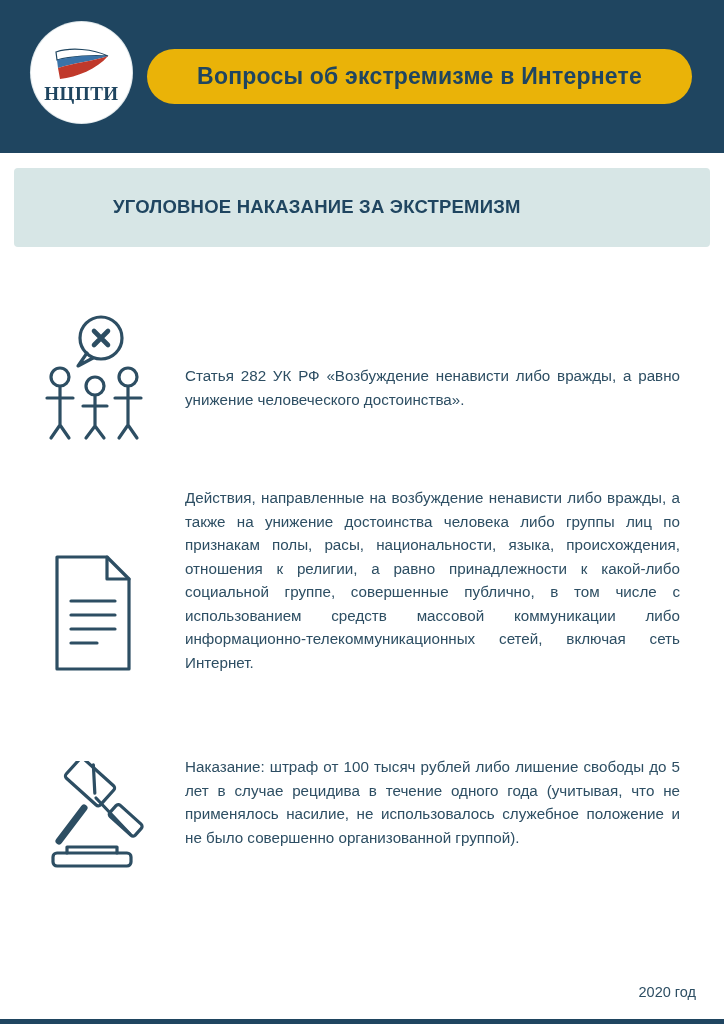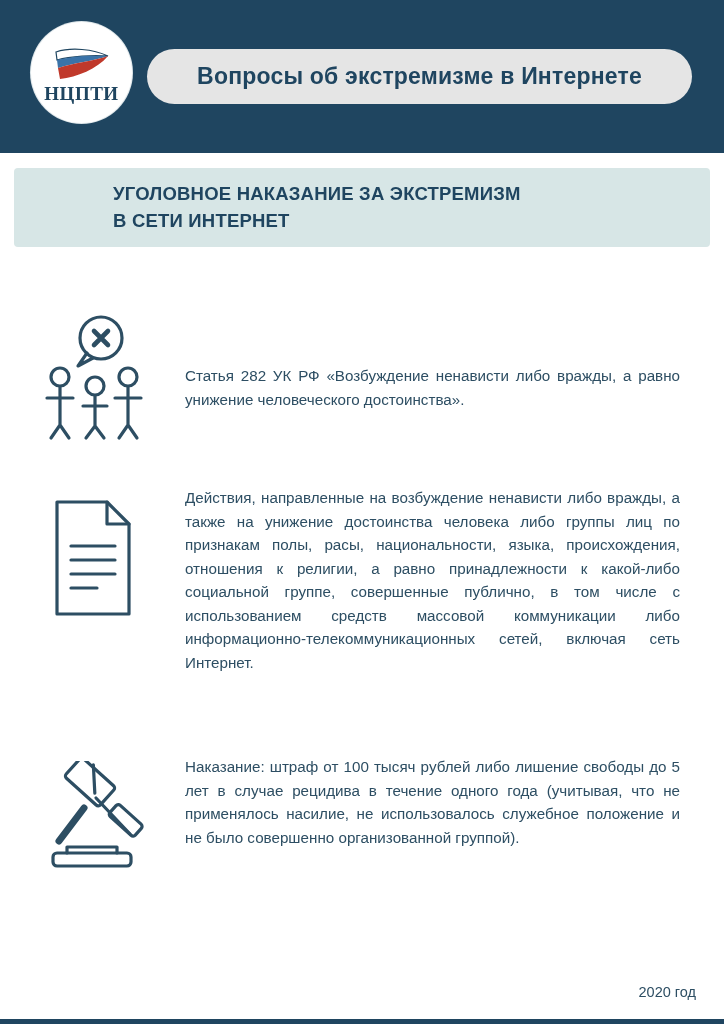--- a/index.html
+++ b/index.html
@@ -50,21 +50,21 @@
     letter-spacing: 0.5px;
     color: #1f4560;
     font-family: "Liberation Serif", serif;
   }
   .title-bar {
     position: absolute;
     left: 147px;
     top: 49px;
     width: 545px;
     height: 55px;
-    background: #e5e5e5;
+    background: #eab308;
     border-radius: 28px;
     display: flex;
     align-items: center;
     justify-content: center;
   }
   .title-bar span {
     font-size: 23px;
     font-weight: bold;
     color: #1f4560;
     letter-spacing: 0.2px;
@@ -114,21 +114,21 @@
     color: #2d4e63;
     text-align: justify;
     text-justify: inter-word;
     margin: 0;
   }
 
   #block-1 { top: 310px; }
   #block-1 .icon-col { padding-top: 4px; }
   #block-1 .text-col { padding-top: 54px; }
 
-  #block-2 { top: 486px; }
+  #block-2 { top: 486px; align-items: flex-end; }
   #block-2 .icon-col { padding-top: 10px; }
   #block-2 .text-col { padding-top: 0px; }
 
   #block-3 { top: 745px; }
   #block-3 .icon-col { padding-top: 16px; }
   #block-3 .text-col { padding-top: 10px; }
 
   .icon-svg { display: block; }
 
   
@@ -162,21 +162,20 @@
   </div>
 
   <div class="title-bar">
     <span>Вопросы об экстремизме в Интернете</span>
   </div>
 </div>
 
 <div class="subtitle-band">
   <div class="subtitle-text">
     <div>УГОЛОВНОЕ НАКАЗАНИЕ ЗА ЭКСТРЕМИЗМ</div>
-    <div>В СЕТИ ИНТЕРНЕТ</div>
   </div>
 </div>
 
 <div class="block" id="block-1">
   <div class="icon-col">
     <svg class="icon-svg" width="106" height="130" viewBox="0 0 106 130">
       <g fill="none" stroke="#2d4e63" stroke-width="3.2" stroke-linecap="round" stroke-linejoin="round">
 
         <circle cx="61" cy="24" r="21"></circle>
         <path d="M47 39 L38 52 L53 44"></path>

